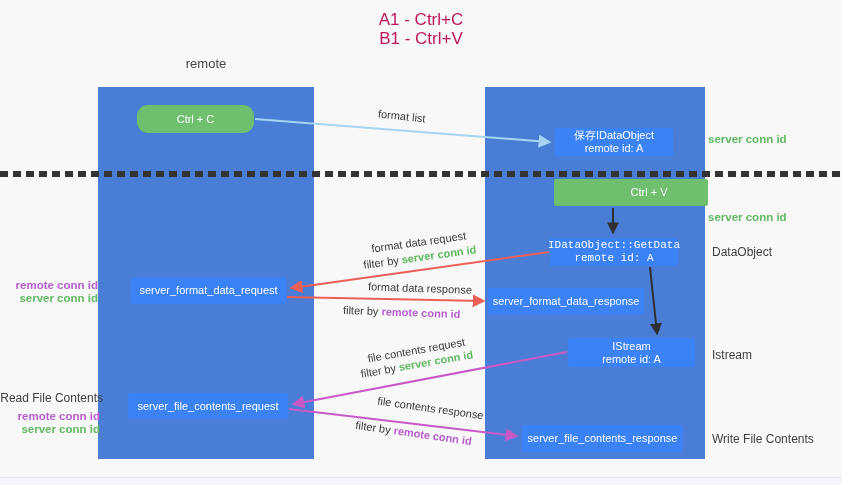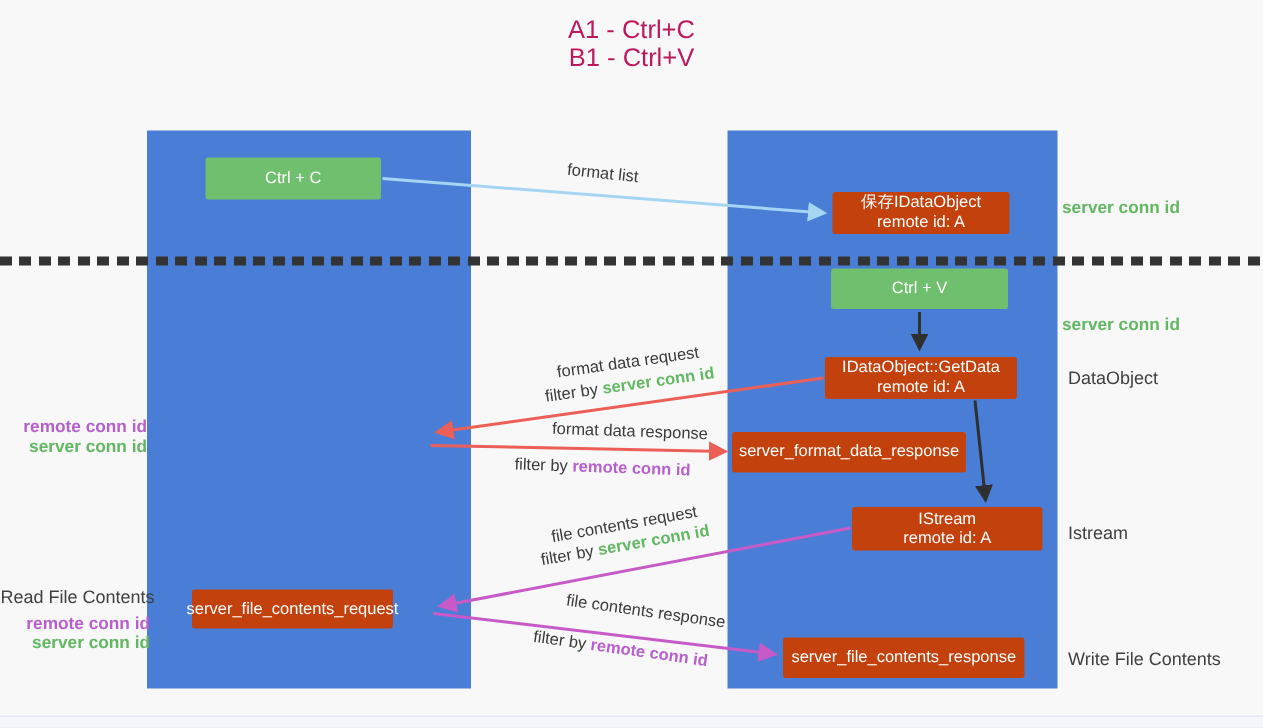--- a/index.html
+++ b/index.html
@@ -21,29 +21,29 @@
   
   #dotted-line{position:absolute;left:0;top:171px;width:842px;height:6px;
     background:repeating-linear-gradient(90deg,#333 0 8px,transparent 8px 13px);}
   
   #bottom-strip{position:absolute;left:0;top:477px;width:842px;height:8px;background:#f4f6fc;border-top:1px solid #e4e8f3;}
   
   .box{position:absolute;display:flex;flex-direction:column;align-items:center;justify-content:center;
        color:#fff;border-radius:2px;text-align:center;}
   .box .l{font-size:11px;line-height:13px;white-space:nowrap;}
   .green-box{background:#6fbf6e;}
-  .orange-box{background:#c2410c;}
-  #node-ctrl-c{left:137px;top:105px;width:117px;height:28px;}
+  .orange-box{background:#3b82f6;}
+  #node-ctrl-c{left:137px;top:105px;width:117px;height:28px;border-radius:11px;}
   #node-save-dataobject{left:555px;top:128px;width:118px;height:28px;}
-  #node-ctrl-v{left:554px;top:179px;width:118px;height:27px;}
-  #node-getdata{left:550px;top:238px;width:128px;height:28px;}
+  #node-ctrl-v{left:554px;top:179px;width:118px;height:27px;padding-left:36px;}
+  #node-getdata{left:550px;top:238px;width:128px;height:28px;font-family:Liberation Mono, monospace;}
   #node-format-request{left:131px;top:277px;width:155px;height:27px;}
   #node-format-response{left:488px;top:288px;width:156px;height:27px;}
   #node-istream{left:568px;top:338px;width:127px;height:29px;}
-  #node-file-request{left:128px;top:393px;width:134px;height:26px;}
+  #node-file-request{left:128px;top:393px;width:160px;height:26px;}
   #node-file-response{left:522px;top:425px;width:161px;height:27px;}
   
   #arrows{position:absolute;left:0;top:0;width:842px;height:485px;pointer-events:none;}
   
   .arrow-label{position:absolute;font-size:11px;color:#3a3a3a;white-space:nowrap;}
   #lbl-format-list{left:378px;top:110px;transform:rotate(6deg);}
   #lbl-format-data-request{left:371px;top:236px;transform:rotate(-8deg);}
   #lbl-filter-server-1{left:363px;top:251px;transform:rotate(-8deg);}
   #lbl-format-data-response{left:368px;top:282px;transform:rotate(2deg);}
   #lbl-filter-remote-1{left:343px;top:306px;transform:rotate(2deg);}
@@ -73,20 +73,21 @@
 <body>
 
 <div id="stage">
 
   <div id="title">
     <div>A1 - Ctrl+C</div>
     <div>B1 - Ctrl+V</div>
   </div>
 
   <div class="lane-header" id="lane-header-left">
+    <div>remote</div>
   </div>
 
   <div class="lane" id="lane-left"></div>
   <div class="lane" id="lane-right"></div>
 
   <div id="dotted-line"></div>
 
   <svg id="arrows" viewBox="0 0 842 485" xmlns="http://www.w3.org/2000/svg">
     <defs>
       <marker id="m-blue" viewBox="0 0 10 10" refX="8" refY="5" markerWidth="6.5" markerHeight="6.5" orient="auto">
@@ -122,20 +123,23 @@
 
   <div class="box green-box" id="node-ctrl-v">
     <div class="l">Ctrl + V</div>
   </div>
 
   <div class="box orange-box" id="node-getdata">
     <div class="l">IDataObject::GetData</div>
     <div class="l">remote id: A</div>
   </div>
 
+  <div class="box orange-box" id="node-format-request">
+    <div class="l">server_format_data_request</div>
+  </div>
 
   <div class="box orange-box" id="node-format-response">
     <div class="l">server_format_data_response</div>
   </div>
 
   <div class="box orange-box" id="node-istream">
     <div class="l">IStream</div>
     <div class="l">remote id: A</div>
   </div>
 

